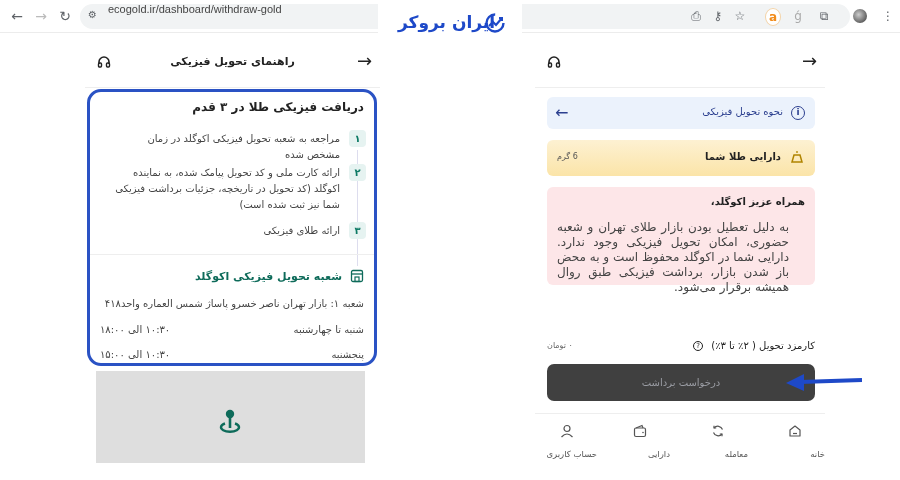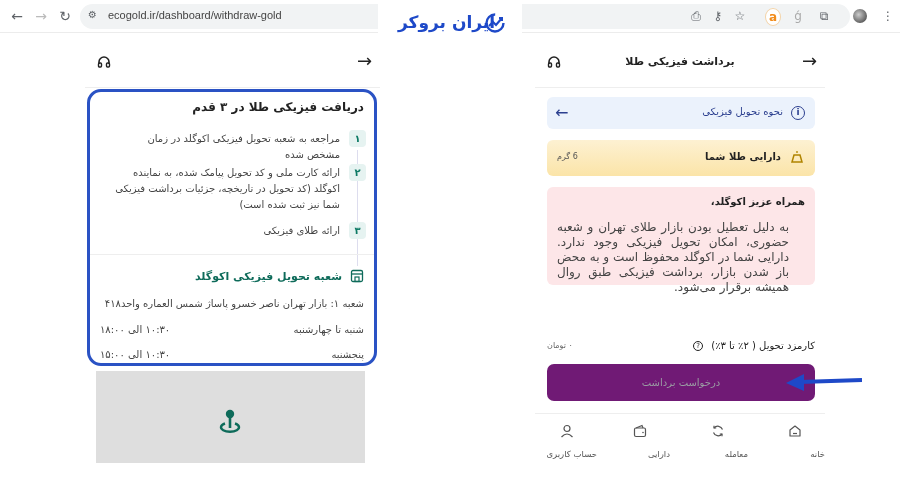--- a/index.html
+++ b/index.html
@@ -4,21 +4,21 @@
 <style>
   * { box-sizing: border-box; margin: 0; padding: 0; }
   html, body { width: 900px; height: 480px; overflow: hidden; background: #fff; }
   body { font-family: "DejaVu Sans", sans-serif; position: relative; color: #222; }
 
   
   .chrome { position: absolute; top: 0; left: 0; width: 900px; height: 33px; background: #fff; border-bottom: 1px solid #ececec; }
   .chrome .navbtn { position: absolute; top: 8px; font-size: 14px; color: #5f6368; width: 18px; text-align: center; line-height: 16px; }
   .chrome .omnibox { position: absolute; top: 4px; left: 80px; width: 770px; height: 25px; border-radius: 13px; background: #f1f3f4; }
   .chrome .tune { position: absolute; left: 88px; top: 9px; font-size: 10px; color: #5f6368; }
-  .chrome .url { position: absolute; left: 108px; top: 9px; font-size: 11px; color: #444; font-family: "Liberation Sans", sans-serif; }
+  .chrome .url { position: absolute; left: 108px; top: 3px; font-size: 11px; color: #444; font-family: "Liberation Sans", sans-serif; }
   .chrome .ricon { position: absolute; top: 8px; font-size: 12px; color: #5f6368; line-height: 16px; width: 16px; text-align: center; }
   .ext-a { background: #fff; border-radius: 50%; color: #f28c1b !important; font-weight: bold; border: 1px solid #f3d3a8; }
   .avatar { border-radius: 50%; background: radial-gradient(circle at 40% 40%, #ccc, #333); }
   .logo-band { position: absolute; top: 0; left: 378px; width: 144px; height: 44px; background: #fff; }
   .logo { position: absolute; left: 398px; top: 12px; font-size: 17px; font-weight: bold; color: #1e49c8; direction: rtl; font-family: "DejaVu Sans", sans-serif; }
   .logo-icon { position: absolute; left: 484px; top: 12px; width: 22px; height: 22px; }
 
   
   .panel { position: absolute; top: 44px; background: #fff; direction: rtl; }
   .left { left: 85px; width: 295px; height: 436px; }
@@ -59,21 +59,21 @@
 
   .notice { position: absolute; left: 12px; right: 10px; top: 143px; height: 98px; background: #fde6e8; border-radius: 6px; }
   .notice .h { position: absolute; right: 10px; top: 9px; font-size: 10px; font-weight: bold; color: #222; }
   .notice .b { position: absolute; right: 26px; left: 10px; top: 33px; font-size: 12px; line-height: 15px; color: #444; text-align: justify; }
 
   .fee { position: absolute; right: 10px; left: 12px; top: 296px; height: 16px; }
   .fee .t { position: absolute; right: 0; top: 0; font-size: 10px; color: #222; }
   .fee .q { position: absolute; right: 112px; top: 1px; width: 10px; height: 10px; border: 1px solid #222; border-radius: 50%; font-size: 7px; text-align: center; line-height: 8px; }
   .fee .v { position: absolute; left: 0; top: 1px; font-size: 8px; color: #666; }
 
-  .submit { position: absolute; left: 12px; right: 10px; top: 320px; height: 37px; background: #701a75; border-radius: 7px; border: none; font-family: "DejaVu Sans", sans-serif; font-size: 10px; color: #9a9ca3; }
+  .submit { position: absolute; left: 12px; right: 10px; top: 320px; height: 37px; background: #404040; border-radius: 7px; border: none; font-family: "DejaVu Sans", sans-serif; font-size: 10px; color: #9a9ca3; }
 
   .tabbar { position: absolute; left: 0; right: 0; top: 369px; height: 67px; border-top: 1px solid #eee; }
   .tab { position: absolute; top: 10px; width: 60px; }
   .tab svg { display: block; margin: 0 auto 4px; }
   .tab .lbl { font-size: 8.5px; color: #555; }
 
   .annot-arrow { position: absolute; left: 786px; top: 372px; width: 76px; height: 20px; }
 </style>
 </head>
 <body>
@@ -99,20 +99,21 @@
 <span class="logo">ایران بروکر</span>
 <svg class="logo-icon" viewBox="0 0 22 22">
   <circle cx="11" cy="11" r="8.5" fill="none" stroke="#1e49c8" stroke-width="2.4" stroke-dasharray="40 14"></circle>
   <polyline points="5,14 9,10 12,13 18,6" fill="none" stroke="#1e49c8" stroke-width="2.2"></polyline>
   <polyline points="15,6 18,6 18,9" fill="none" stroke="#1e49c8" stroke-width="2"></polyline>
 </svg>
 
 <div class="panel left">
   <div class="topbar">
     <span class="back">→</span>
+    <div class="title">راهنمای تحویل فیزیکی</div>
     <svg class="support" viewBox="0 0 14 14">
       <path d="M2 9 V7 a5 5 0 0 1 10 0 V9" fill="none" stroke="#222" stroke-width="1.6"></path>
       <rect x="1.5" y="8" width="3" height="4" rx="1" fill="none" stroke="#222" stroke-width="1.4"></rect>
       <rect x="9.5" y="8" width="3" height="4" rx="1" fill="none" stroke="#222" stroke-width="1.4"></rect>
     </svg>
   </div>
 
   <div class="guide">
     <h2>دریافت فیزیکی طلا در ۳ قدم</h2>
     <div class="timeline"></div>
@@ -157,21 +158,20 @@
       <circle cx="13" cy="6" r="4.2" fill="#0e6b5a"></circle>
       <line x1="13" y1="9" x2="13" y2="20" stroke="#0e6b5a" stroke-width="2.6"></line>
       <path d="M8 15.5 A9 4.5 0 1 0 18 15.5" fill="none" stroke="#0e6b5a" stroke-width="2.4"></path>
     </svg>
   </div>
 </div>
 
 <div class="panel right">
   <div class="topbar">
     <span class="back">→</span>
-    <div class="title">برداشت فیزیکی طلا</div>
     <svg class="support" viewBox="0 0 14 14">
       <path d="M2 9 V7 a5 5 0 0 1 10 0 V9" fill="none" stroke="#222" stroke-width="1.6"></path>
       <rect x="1.5" y="8" width="3" height="4" rx="1" fill="none" stroke="#222" stroke-width="1.4"></rect>
       <rect x="9.5" y="8" width="3" height="4" rx="1" fill="none" stroke="#222" stroke-width="1.4"></rect>
     </svg>
   </div>
 
   <div class="howto">
     <span class="i">i</span>
     <span class="t">نحوه تحویل فیزیکی</span>

